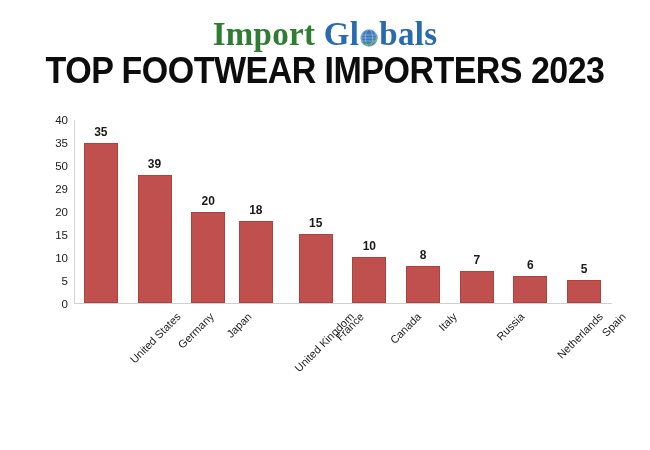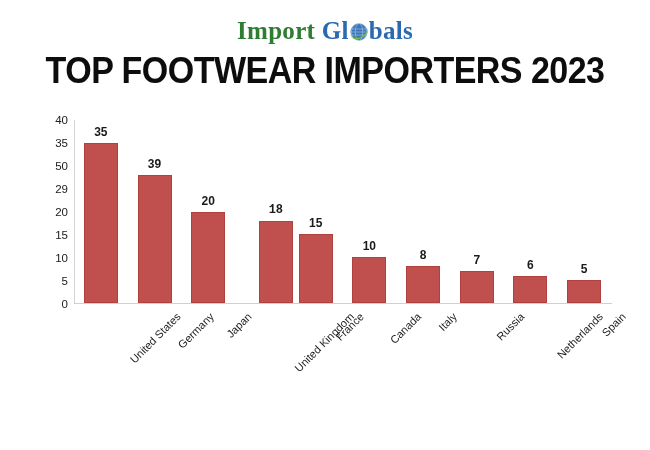--- a/index.html
+++ b/index.html
@@ -23,21 +23,21 @@
   }
 
   
   #logo {
     position: absolute;
     top: 18px;
     left: 0;
     width: 650px;
     text-align: center;
     font-family: "Liberation Serif", serif;
-    font-size: 25px;
+    font-size: 33px;
     font-weight: 700;
     letter-spacing: 0.3px;
     white-space: nowrap;
     line-height: 1;
   }
   #logo .word-import {
     color: #2f7d32;
   }
   #logo .word-globals-a {
     color: #2a6ab0;
@@ -229,21 +229,21 @@
           <div class="bar-value" style="bottom: 165.125px;">35</div>
         </div>
         <div class="bar-slot" style="left: 53.7px; width: 53.7px;">
           <div class="bar" style="height: 128.1px; background: rgb(192, 80, 77);"></div>
           <div class="bar-value" style="bottom: 133.1px;">39</div>
         </div>
         <div class="bar-slot" style="left: 107.4px; width: 53.7px;">
           <div class="bar" style="height: 91.5px; background: rgb(192, 80, 77);"></div>
           <div class="bar-value" style="bottom: 96.5px;">20</div>
         </div>
-        <div class="bar-slot" style="left: 175px; width: 53.7px; font-family: Liberation Mono, monospace;">
+        <div class="bar-slot" style="left: 155px; width: 53.7px;">
           <div class="bar" style="height: 82.35px; background: rgb(192, 80, 77);"></div>
           <div class="bar-value" style="bottom: 87.35px;">18</div>
         </div>
         <div class="bar-slot" style="left: 214.8px; width: 53.7px;">
           <div class="bar" style="height: 68.625px; background: rgb(192, 80, 77);"></div>
           <div class="bar-value" style="bottom: 73.625px;">15</div>
         </div>
         <div class="bar-slot" style="left: 268.5px; width: 53.7px;">
           <div class="bar" style="height: 45.75px; background: rgb(192, 80, 77);"></div>
           <div class="bar-value" style="bottom: 50.75px;">10</div>

